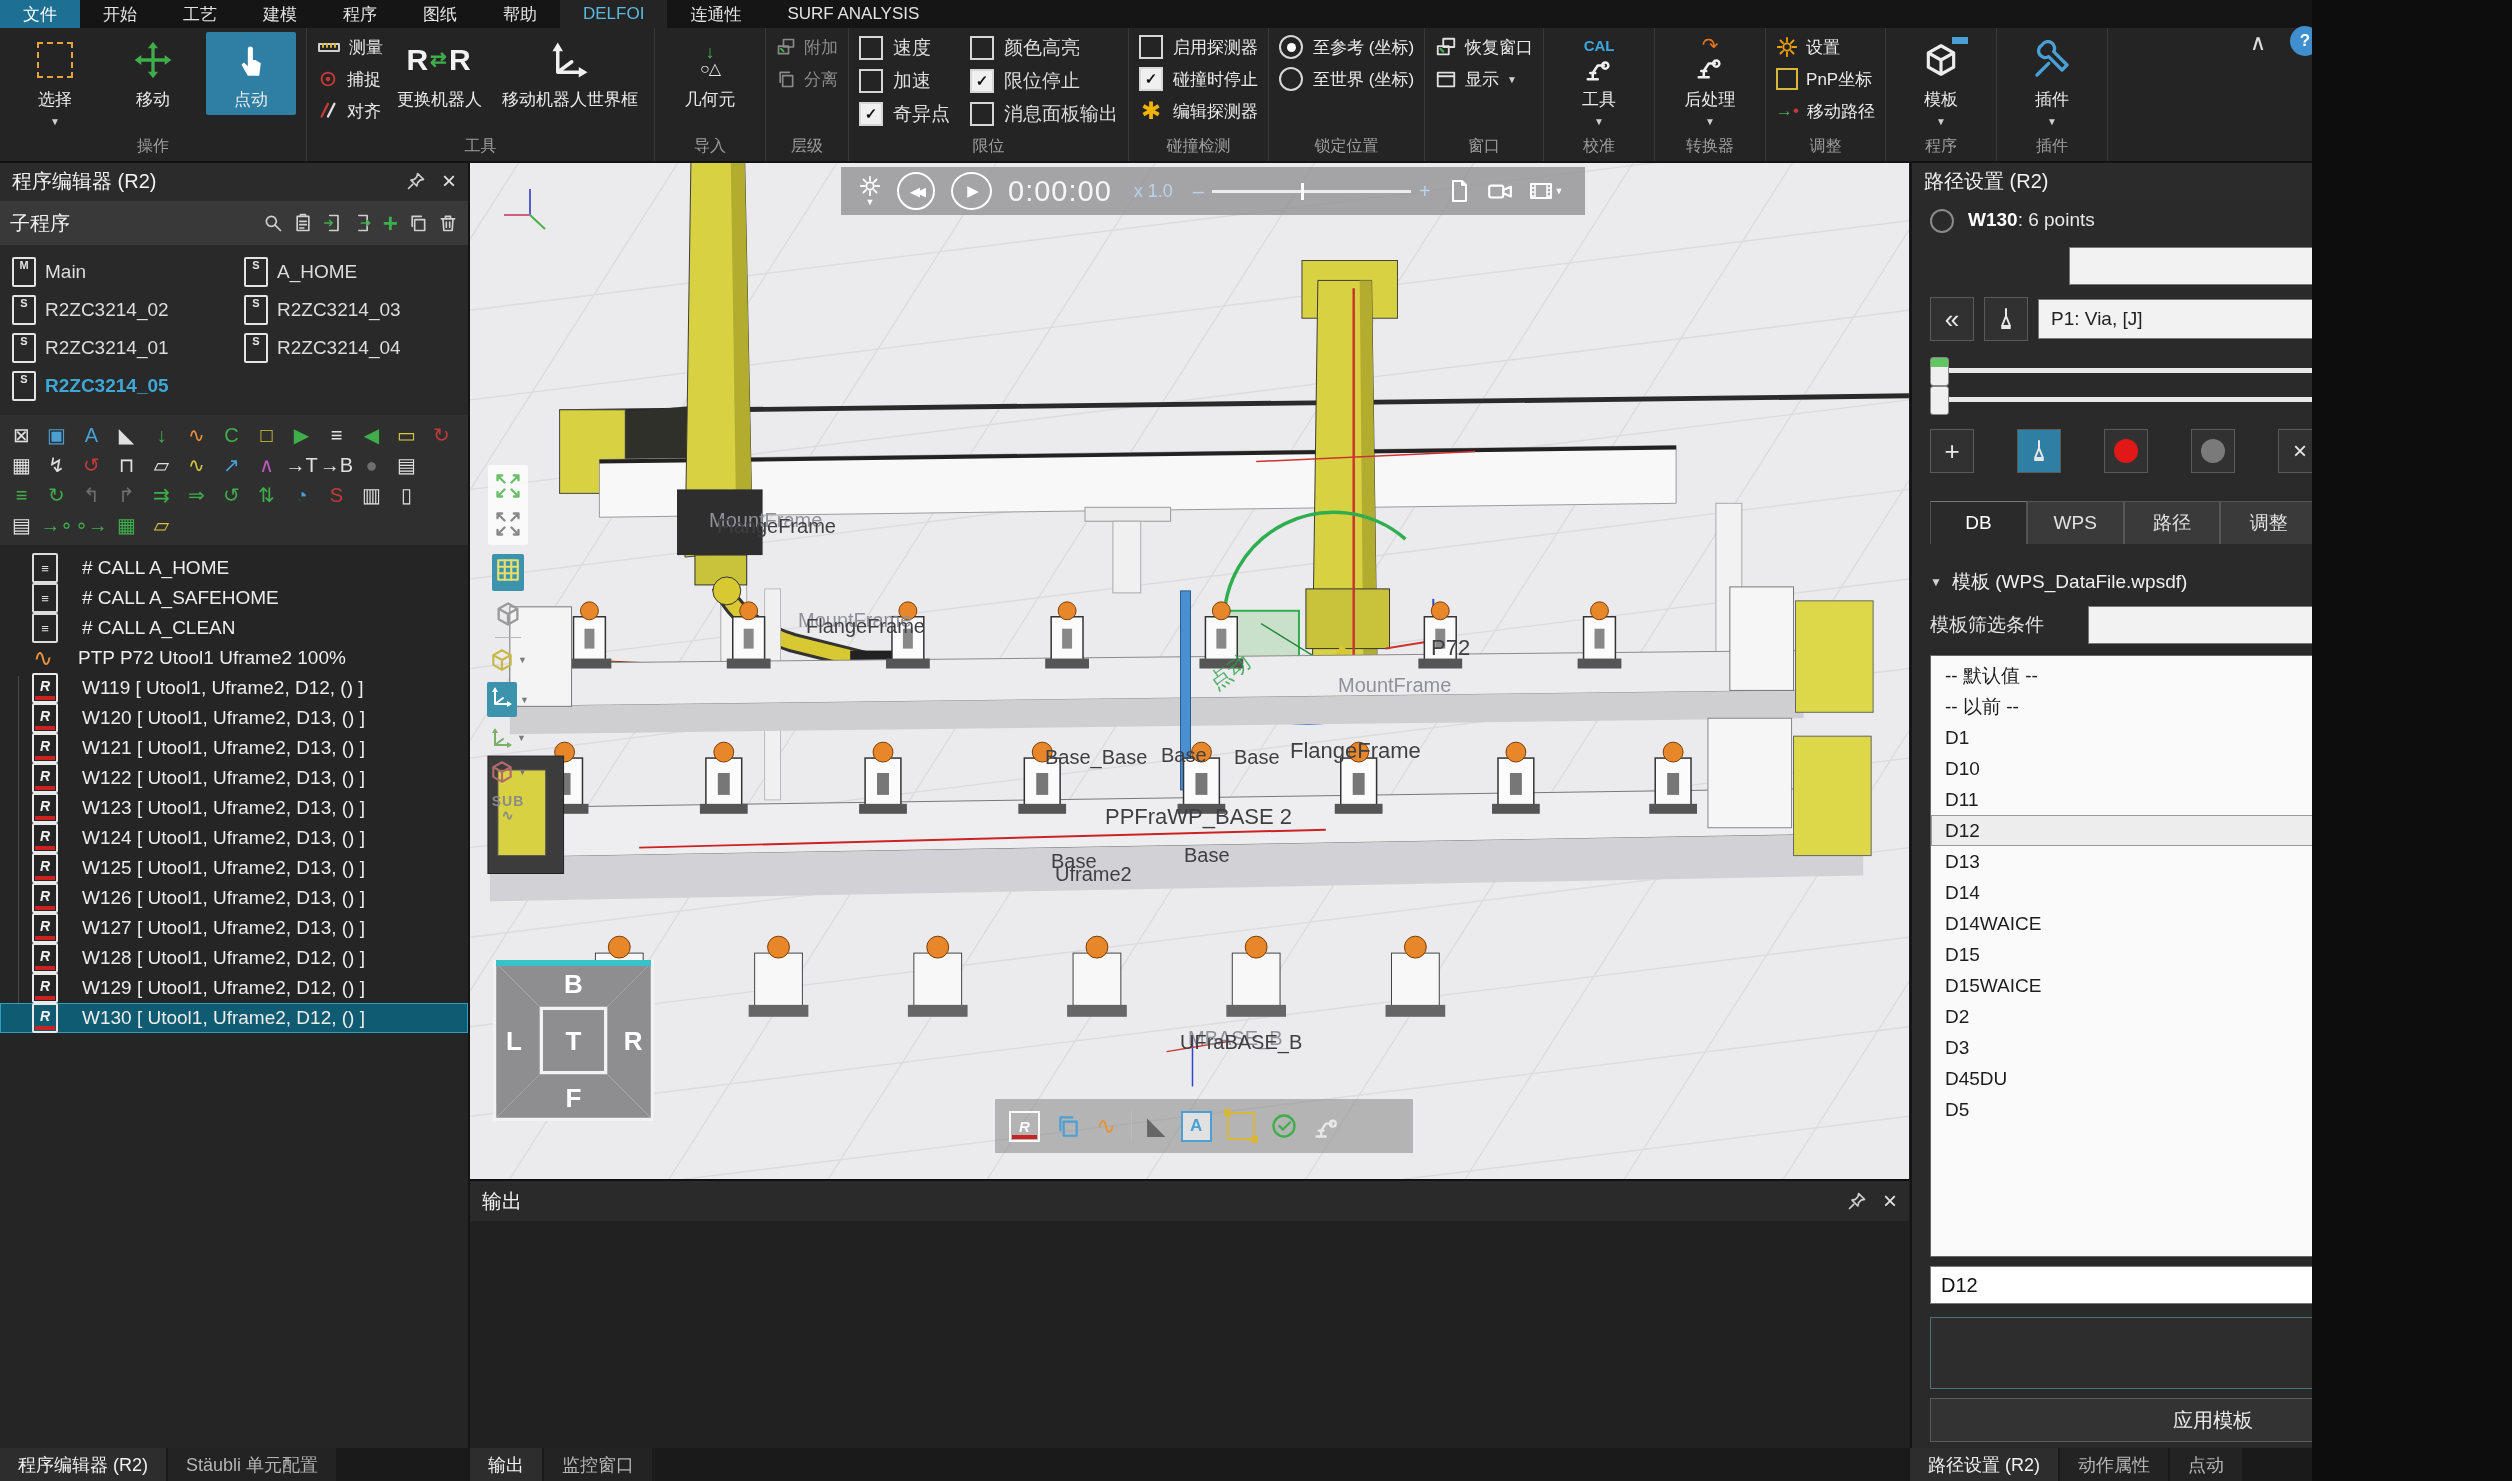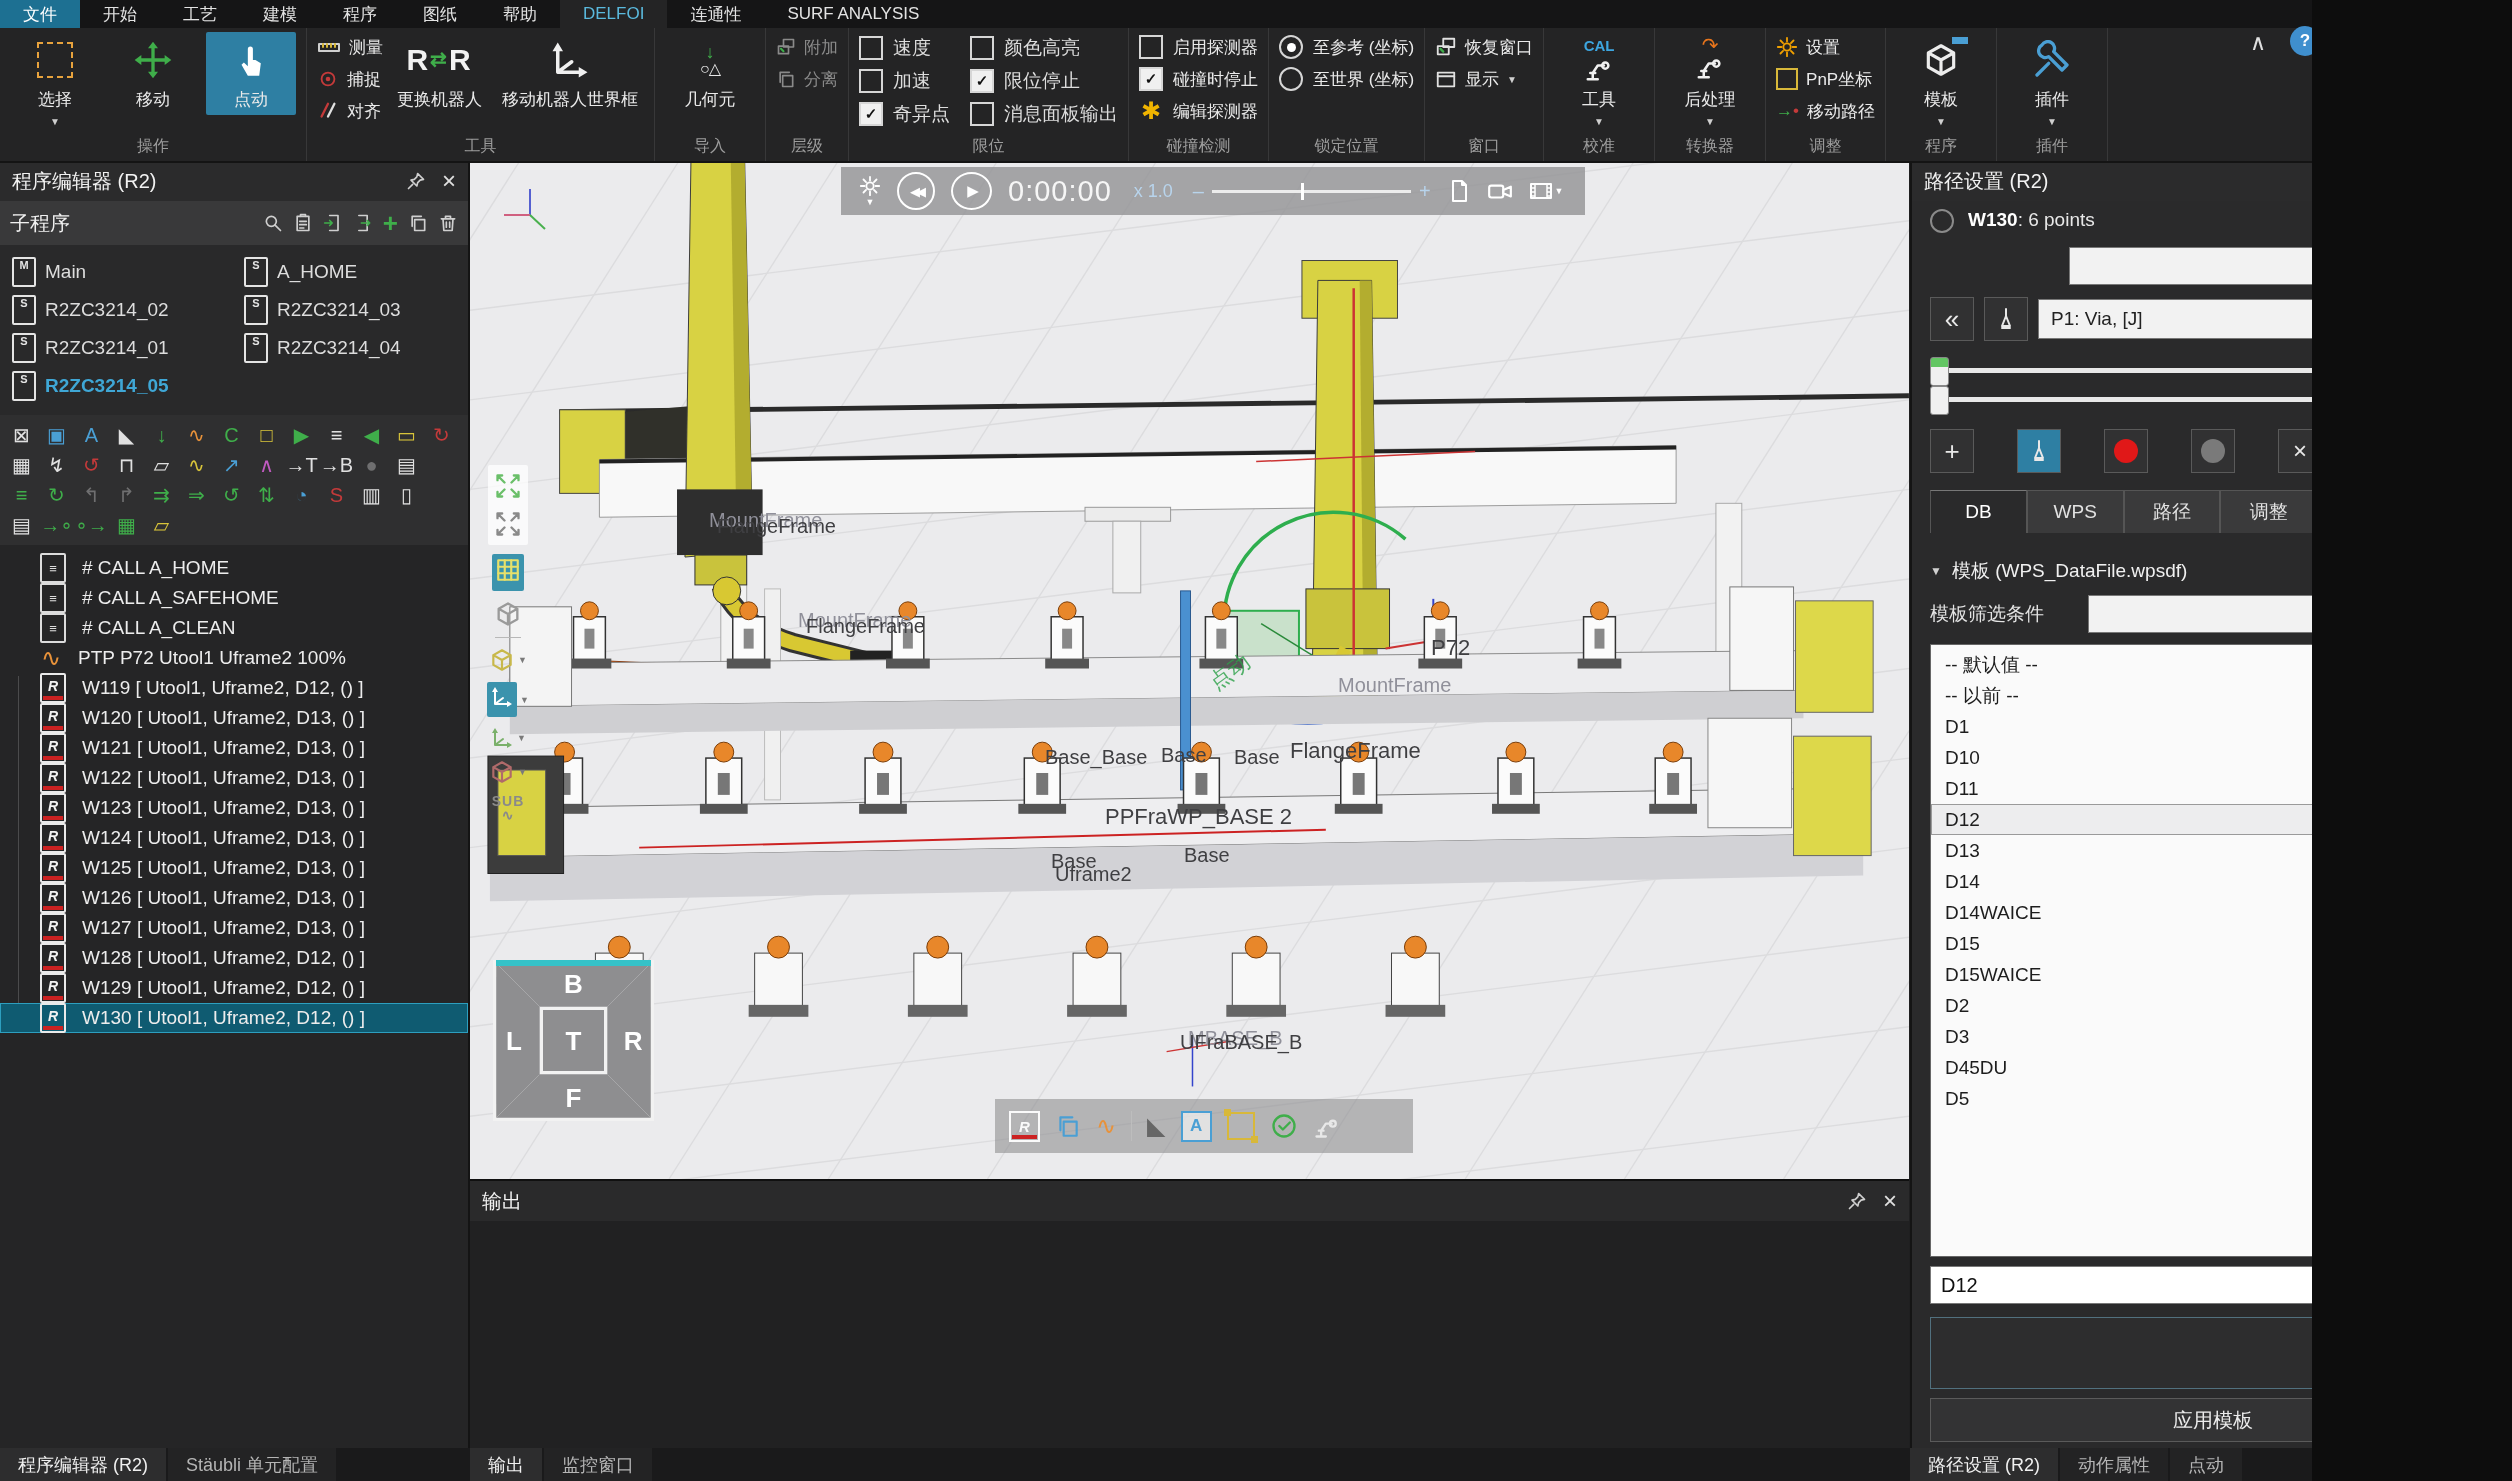--- a/index.html
+++ b/index.html
@@ -66,21 +66,21 @@
   .sp-ico{width:20px;height:26px;border:2px solid #e4e4e4;border-radius:2px;color:#e4e4e4;font-size:11px;font-weight:bold;
           display:flex;justify-content:center;align-items:flex-start;flex:none}
   .sp-item.active .sp-lbl{color:#3fa7d6;font-weight:bold}
   .tbarea{background:#2f2f30;padding:6px 6px;display:flex;flex-direction:column;gap:2px}
   .tbrow{display:flex;gap:4px;align-items:center}
   .tb-ico{width:31px;height:28px;display:flex;align-items:center;justify-content:center;font-size:20px;white-space:nowrap}
   .i-w{color:#e0e0e0}.i-g{color:#3fae4a}.i-b{color:#4a9fd4}.i-o{color:#e8923a}.i-y{color:#d8c43a}
   .i-r{color:#c43a3a}.i-gr{color:#6f6f70}.i-m{color:#c05ac0}.i-mu{color:#3fae4a}
   .stlist{position:relative;padding:8px 0 0;flex:1}
   .stlist::before{content:"";position:absolute;left:18px;top:131px;height:356px;width:1px;background:#4b4b4c}
-  .st-row{height:30px;display:flex;align-items:center;gap:16px;padding-left:40px;font-size:19px;color:#ededed;position:relative}
+  .st-row{height:30px;display:flex;align-items:center;gap:24px;padding-left:32px;font-size:19px;color:#ededed;position:relative}
   .st-row.selected{background:#0f5b71;box-shadow:inset 0 0 0 1px #2d9fbf}
   .st-ico{width:22px;height:26px;flex:none;position:relative;display:flex;align-items:center;justify-content:center}
   .st-ico.i-doc{border:2px solid #dcdcdc;border-radius:2px}
   .st-ico.i-doc::after{content:"≡";color:#dcdcdc;font-size:13px}
   .st-ico.i-ptp::after{content:"∿";color:#e8923a;font-size:24px}
   .st-ico.i-weld{border:2px solid #eaeaea;border-radius:2px}
   .st-ico.i-weld::after{content:"R";font-style:italic;font-weight:bold;color:#f2f2f2;font-size:14px;margin-bottom:4px}
   .st-ico.i-weld::before{content:"";position:absolute;left:1px;right:1px;bottom:1px;height:4px;background:#cc2222}
 
   
@@ -145,21 +145,21 @@
   .guillemet{font-size:26px;color:#e8e8e8;line-height:1}
   .ddl{flex:1;height:38px;background:#f2f2f2;border:1px solid #777;color:#222;display:flex;align-items:center;padding:0 12px;font-size:19px}
   .ddl .dda{margin-left:auto;color:#666;font-size:13px}
   .sliders{display:flex;gap:14px;align-items:stretch}
   .sl-col{flex:1;display:flex;flex-direction:column;justify-content:space-around;padding:6px 0}
   .slider{position:relative;height:5px;background:#e8e8e8;border-radius:2px;margin:12px 0}
   .thumb{position:absolute;left:0;top:-11px;width:17px;height:27px;background:#f0f0f0;border:1px solid #888;border-radius:3px}
   .thumb.green{background:linear-gradient(#63c663 32%,#f0f0f0 32%)}
   .sbtn{width:38px;background:#313132;border:1px solid #5a5a5a;color:#f0f0f0;display:flex;align-items:center;justify-content:center;font-size:22px}
   .rp-actions{display:flex;justify-content:space-between}
-  .rp-tabs{display:flex;margin-top:8px}
+  .rp-tabs{display:flex;margin-top:19px}
   .rtab{flex:1;height:42px;display:flex;align-items:center;justify-content:center;font-size:19px;background:#3a3a3b;border:1px solid #555;border-bottom:none;color:#e2e2e2}
   .rtab.active{background:#2a2a2b;color:#fff;border-top:1px solid #777}
   .rtab.cut{flex:0 0 62px;overflow:hidden;justify-content:flex-start;padding-left:18px}
   .tplsec{display:flex;align-items:center;gap:10px;font-size:19px;color:#f0f0f0;margin-top:16px}
   .tplsec .tri{font-size:12px;color:#d0d0d0}
   .filterrow{display:flex;align-items:center;gap:10px;font-size:19px;color:#e4e4e4}
   .filterrow .wfield{margin-left:34px}
   .xbtn{width:40px;height:40px;background:#303031;border:1px solid #555;color:#9a9a9a;font-size:22px;display:flex;align-items:center;justify-content:center;flex:none}
   .tpllist{flex:1;min-height:0;background:#fafafa;border:1px solid #666;position:relative;overflow:hidden;padding:4px 0}
   .tpl-item{height:31px;display:flex;align-items:center;padding:0 14px;font-size:19px;color:#1d1d1d}

